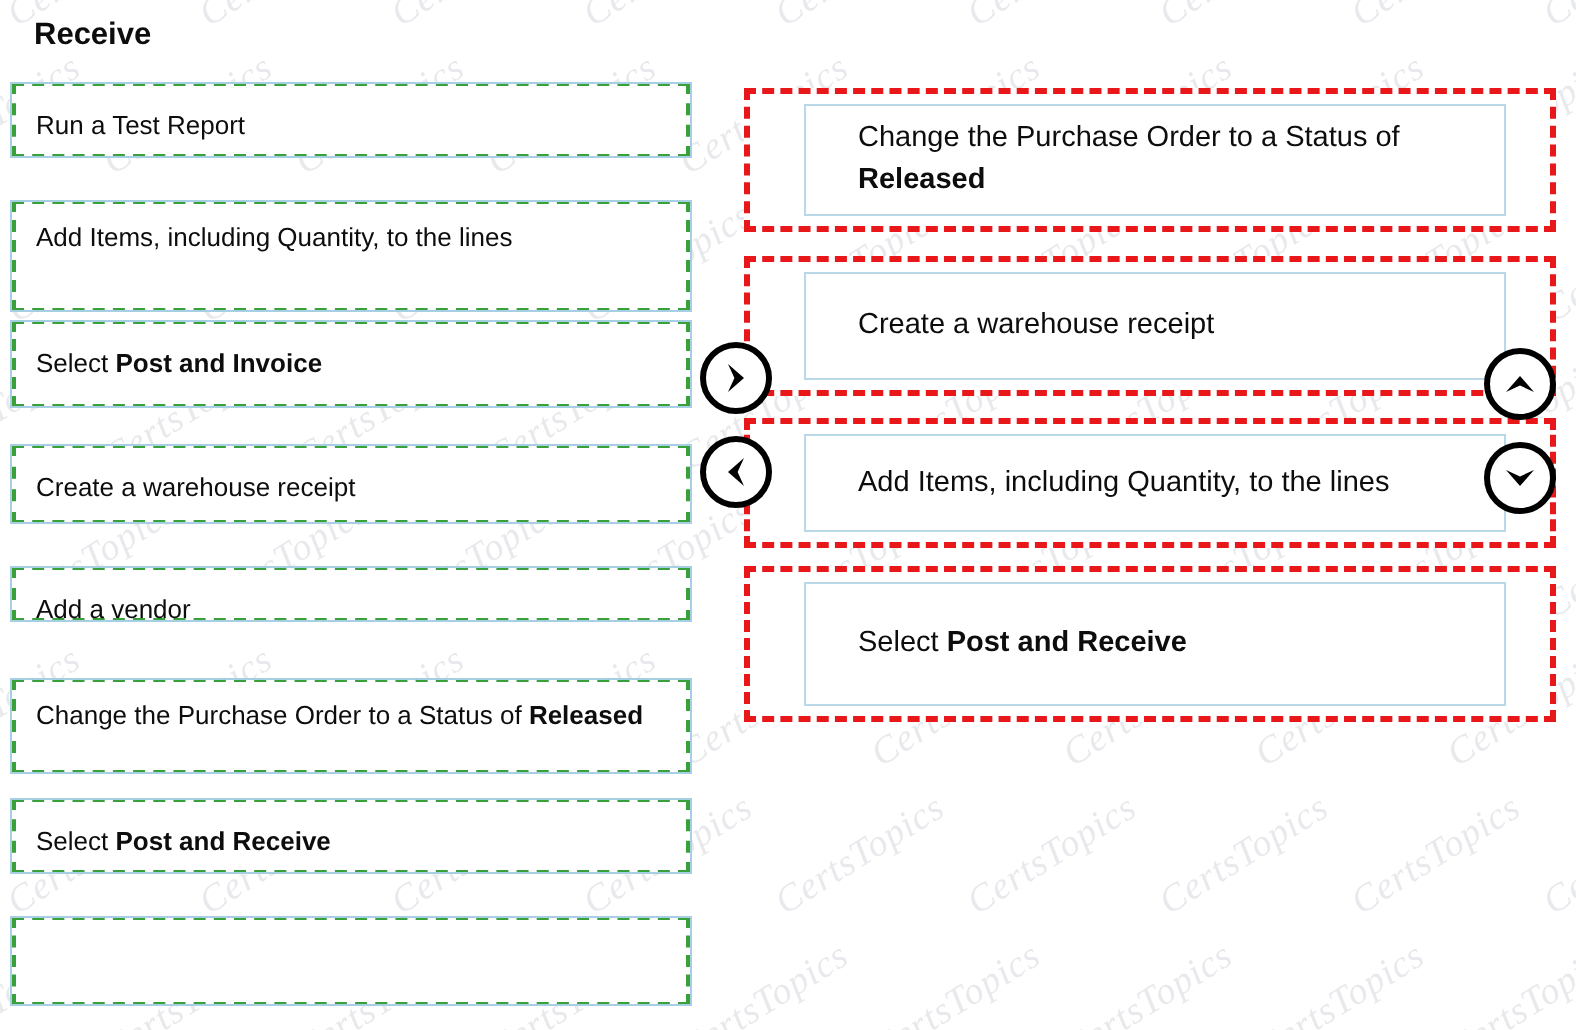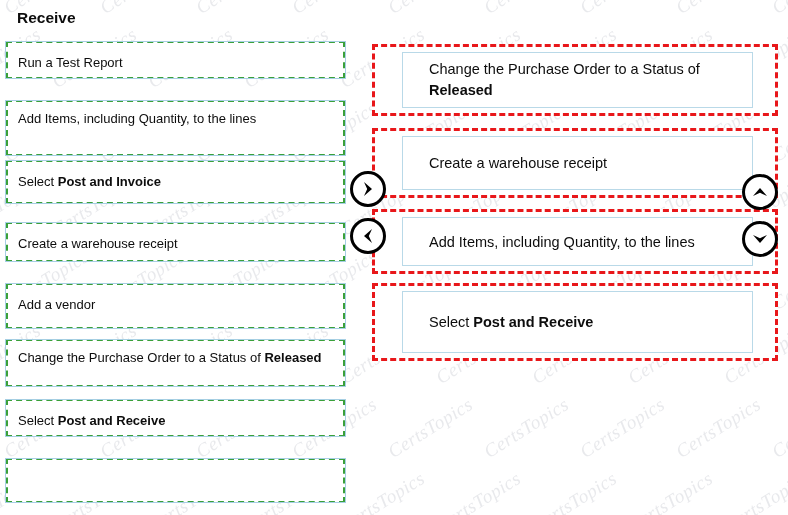--- a/index.html
+++ b/index.html
@@ -227,21 +227,21 @@
         <span class="txt">Add Items, including Quantity, to the lines</span>
       </div>
       <div class="action-tile one-line" style="top: 160px; height: 44px;">
         <span class="inner"></span>
         <span class="txt">Select <b>Post and Invoice</b></span>
       </div>
       <div class="action-tile one-line" style="top: 222px; height: 40px;">
         <span class="inner"></span>
         <span class="txt">Create a warehouse receipt</span>
       </div>
-      <div class="action-tile one-line" style="top: 283px; height: 46px;">
+      <div class="action-tile one-line" style="top: 283px; height: 28px;">
         <span class="inner"></span>
         <span class="txt">Add a vendor</span>
       </div>
       <div class="action-tile two-line" style="top: 339px; height: 48px;">
         <span class="inner"></span>
         <span class="txt">Change the Purchase Order to a Status of <b>Released</b></span>
       </div>
       <div class="action-tile one-line" style="top: 399px; height: 38px;">
         <span class="inner"></span>
         <span class="txt">Select <b>Post and Receive</b></span>

